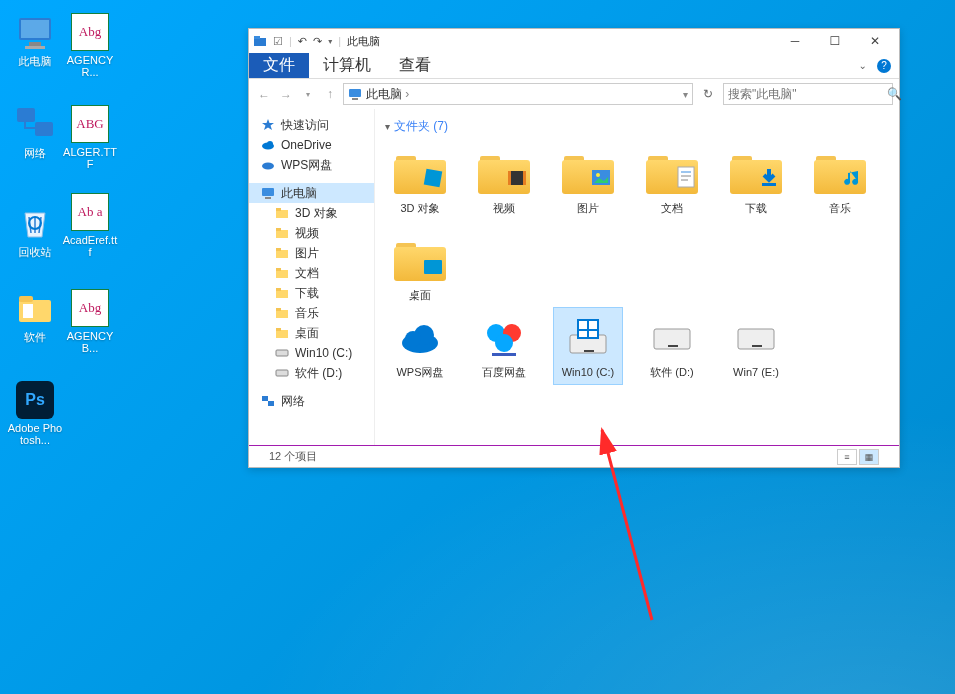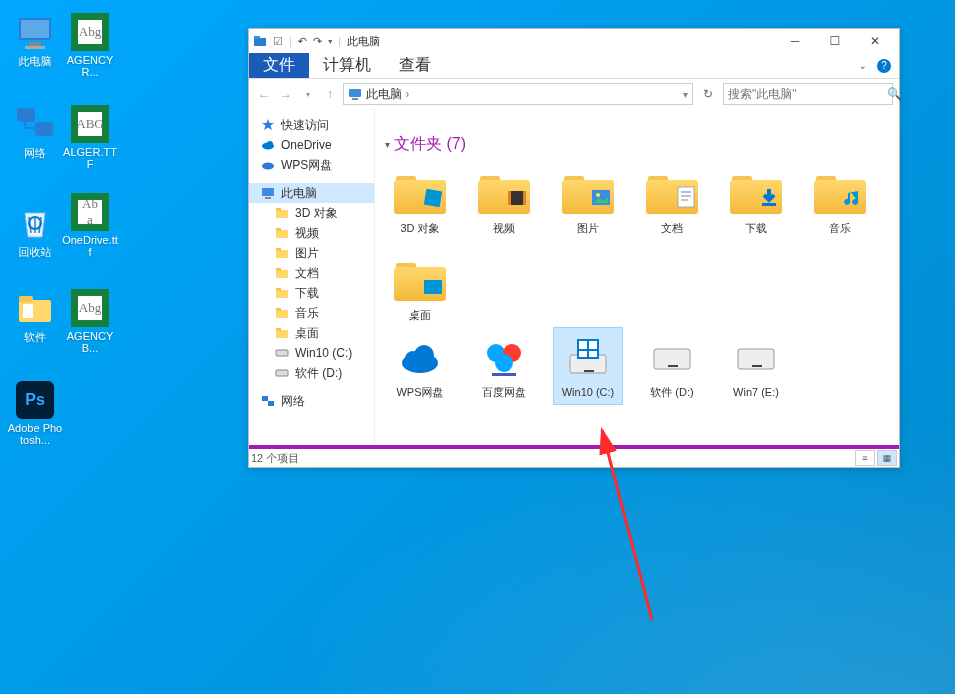--- a/index.html
+++ b/index.html
@@ -17,21 +17,21 @@
   bottom: 0; left: 0; right: 0; height: 60%;
   background: radial-gradient(ellipse at 90% 110%, rgba(255,255,255,0.15), transparent 50%);
   pointer-events: none;
 }
 
 
 .desktop-icon { position: absolute; width: 56px; text-align: center; cursor: pointer; }
 .desktop-icon .icon-img { width: 40px; height: 40px; margin: 0 auto 2px; display: flex; align-items: center; justify-content: center; }
 .desktop-icon .icon-label { color: #fff; font-size: 11px; text-shadow: 0 1px 2px rgba(0,0,0,0.3); word-break: break-all; max-height: 30px; overflow: hidden; }
 
-.file-tile { background: #fff; border: 7px solid #15803d; width: 38px; height: 38px; display:flex; align-items:center; justify-content:center; font-family: serif; font-size: 13px; color:#737373; }
+.file-tile { background: #fff; border: 1px solid #15803d; width: 38px; height: 38px; display:flex; align-items:center; justify-content:center; font-family: serif; font-size: 13px; color:#be185d; }
 
 
 .window {
   position: absolute;
   left: 248px; top: 28px;
   width: 652px; height: 440px;
   background: #fff;
   border: 1px solid #bbb;
   box-shadow: 0 2px 8px rgba(0,0,0,0.18);
   display: flex; flex-direction: column;
@@ -60,29 +60,29 @@
 .search-box input { border:none; outline:none; flex:1; font-size:12px; color:#333; }
 
 .body { flex:1; display:flex; overflow:hidden;justify-content:space-between; }
 .sidebar { width:126px; border-right:1px solid #eee; overflow-y:auto; padding:6px 0; background:#fff; }
 .side-item { display:flex; align-items:center; gap:6px; padding:2px 6px 2px 12px; font-size:12px; color:#333; height:20px; }
 .side-item.indent { padding-left:26px; }
 .side-item.active { background:#cde8ff; }
 .side-item .si-icon { width:14px; height:14px; display:flex; align-items:center; justify-content:center; }
 
 .content { flex:1; overflow:auto; padding:6px 10px; }
-.group-head { font-size:16px; color:#a21caf; margin:19px 0 8px; display:flex; align-items:center; gap:4px; }
+.group-head { font-size:12px; color:#3b82f6; margin:3px 0 8px; display:flex; align-items:center; gap:4px; }
 .group-head::before { content:'▾'; font-size:10px; color:#666; }
 .grid { display:flex; flex-wrap:wrap; gap:10px 14px; }
 .grid-item { width:70px; text-align:center; cursor:pointer; padding:4px 2px; border:1px solid transparent; }
 .grid-item.selected { background:#cce8ff; border:1px solid #99d1ff; }
 .gi-icon { width:56px; height:50px; margin:0 auto 4px; display:flex; align-items:center; justify-content:center; position:relative; }
 .gi-label { font-size:11px; color:#333; word-break:break-all; line-height:1.2; }
 
-.statusbar { height:22px; border-top:4px solid #a21caf; display:flex; align-items:center; padding:0 2px; font-size:11px; color:#555; }
+.statusbar { height:22px; border-top:1px solid #a21caf; display:flex; align-items:center; padding:0 20px; font-size:11px; color:#555; }
 .statusbar .views { margin-left:auto; display:flex; gap:2px; }
 .statusbar .views div { width:20px; height:16px; border:1px solid #ccc; display:flex; align-items:center; justify-content:center; font-size:9px; }
 
 
 .folder-big {
   width:52px; height:42px; position:relative;
 }
 .folder-big::before { content:''; position:absolute; top:4px; left:2px; width:20px; height:8px; background:#f5c453; border-radius:2px 2px 0 0; }
 .folder-big::after { content:''; position:absolute; top:8px; left:0; right:0; bottom:0; background:linear-gradient(#ffd76b,#f3b93b); border-radius:3px; }
 .folder-overlay { position:absolute; z-index:2; bottom:2px; right:2px; }
@@ -135,21 +135,21 @@
           <path d="M14 14 l2 16 M20 14 v16 M26 14 l-2 16" stroke="#2b7cd3" stroke-width="1.5" fill="none"></path>
           <circle cx="20" cy="20" r="6" fill="none" stroke="#0078d4" stroke-width="2"></circle>
         </svg>
       </div>
       <div class="icon-label">回收站</div>
     </div>
     <div class="desktop-icon" style="left: 62px; top: 192px;">
       <div class="icon-img">
         <div class="file-tile">Ab a</div>
       </div>
-      <div class="icon-label">OneDrive.ttf</div>
+      <div class="icon-label">AcadEref.ttf</div>
     </div>
     <div class="desktop-icon" style="left: 7px; top: 288px;">
       <div class="icon-img">
         <svg width="40" height="40">
           <rect x="4" y="12" width="32" height="22" fill="#ffd76b" rx="2"></rect>
           <rect x="4" y="8" width="14" height="6" fill="#f5c453" rx="2"></rect>
           <rect x="8" y="16" width="10" height="14" fill="#fff"></rect>
         </svg>
       </div>
       <div class="icon-label">软件</div>

